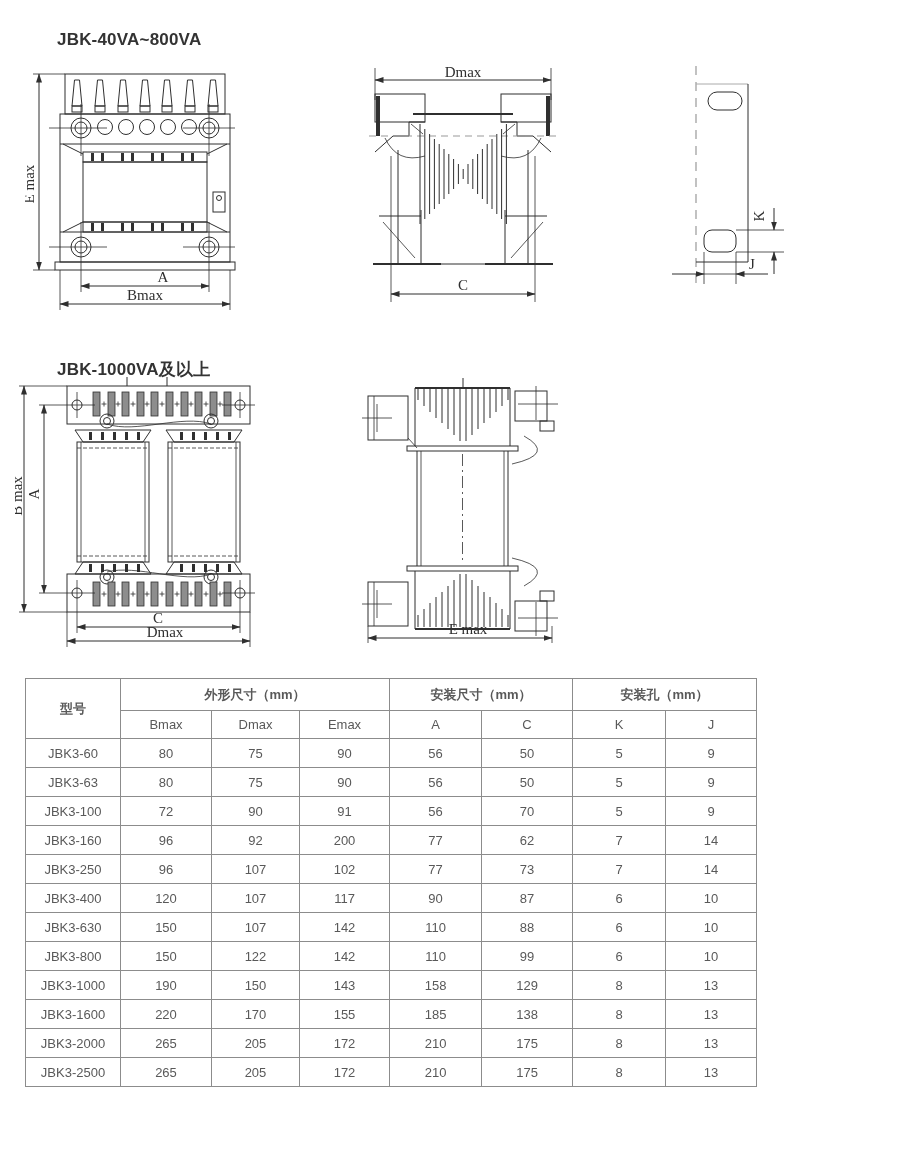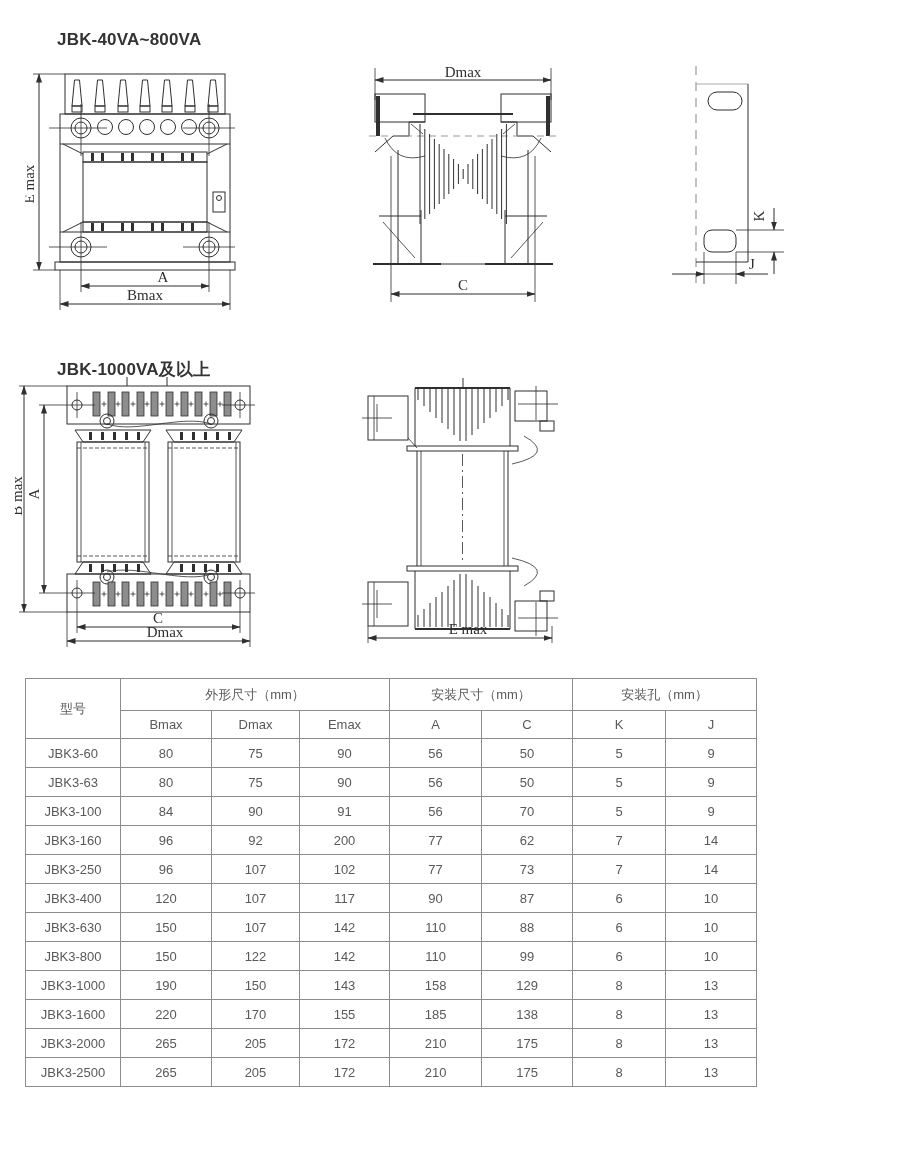--- a/index.html
+++ b/index.html
@@ -18,21 +18,21 @@
   .fillw{ fill:#fff; stroke:#2f2f2f; stroke-width:1; }
   .dark { fill:#2f2f2f; stroke:none; }
   .grayd{ stroke:#999; fill:none; stroke-width:1.2; }
   .grayl{ stroke:#aaa; fill:none; stroke-width:1; }
   .grayf{ fill:#8d8d8d; stroke:#2f2f2f; stroke-width:.8; }
   .dim  { stroke:#2f2f2f; stroke-width:1; fill:none; }
   svg.draw text { font-family:"Liberation Serif", serif; font-size:15px; fill:#2f2f2f; }
 
   .spec-table { position:absolute; left:25px; top:678px; width:731px; border-collapse:collapse; table-layout:fixed; background:#fff; }
   .spec-table th, .spec-table td { border:1px solid #8c8c8c; text-align:center; vertical-align:middle; color:#595959; font-size:13px; font-weight:400; padding:0; }
-  .spec-table th.gh { height:32px; }
+  .spec-table th.gh { height:32px;font-weight:bold; }
   .spec-table th.sh { height:28px; }
   .spec-table tbody td { height:29px; }
 
   .note { position:absolute; left:25px; top:1118px; font-size:13px; color:#595959; }
 </style>
 </head>
 <body>
 
 <div class="page">
 
@@ -448,21 +448,21 @@
           <td>80</td>
           <td>75</td>
           <td>90</td>
           <td>56</td>
           <td>50</td>
           <td>5</td>
           <td>9</td>
         </tr>
         <tr>
           <td>JBK3-100</td>
-          <td>84</td>
+          <td>72</td>
           <td>90</td>
           <td>91</td>
           <td>56</td>
           <td>70</td>
           <td>5</td>
           <td>9</td>
         </tr>
         <tr>
           <td>JBK3-160</td>
           <td>96</td>

